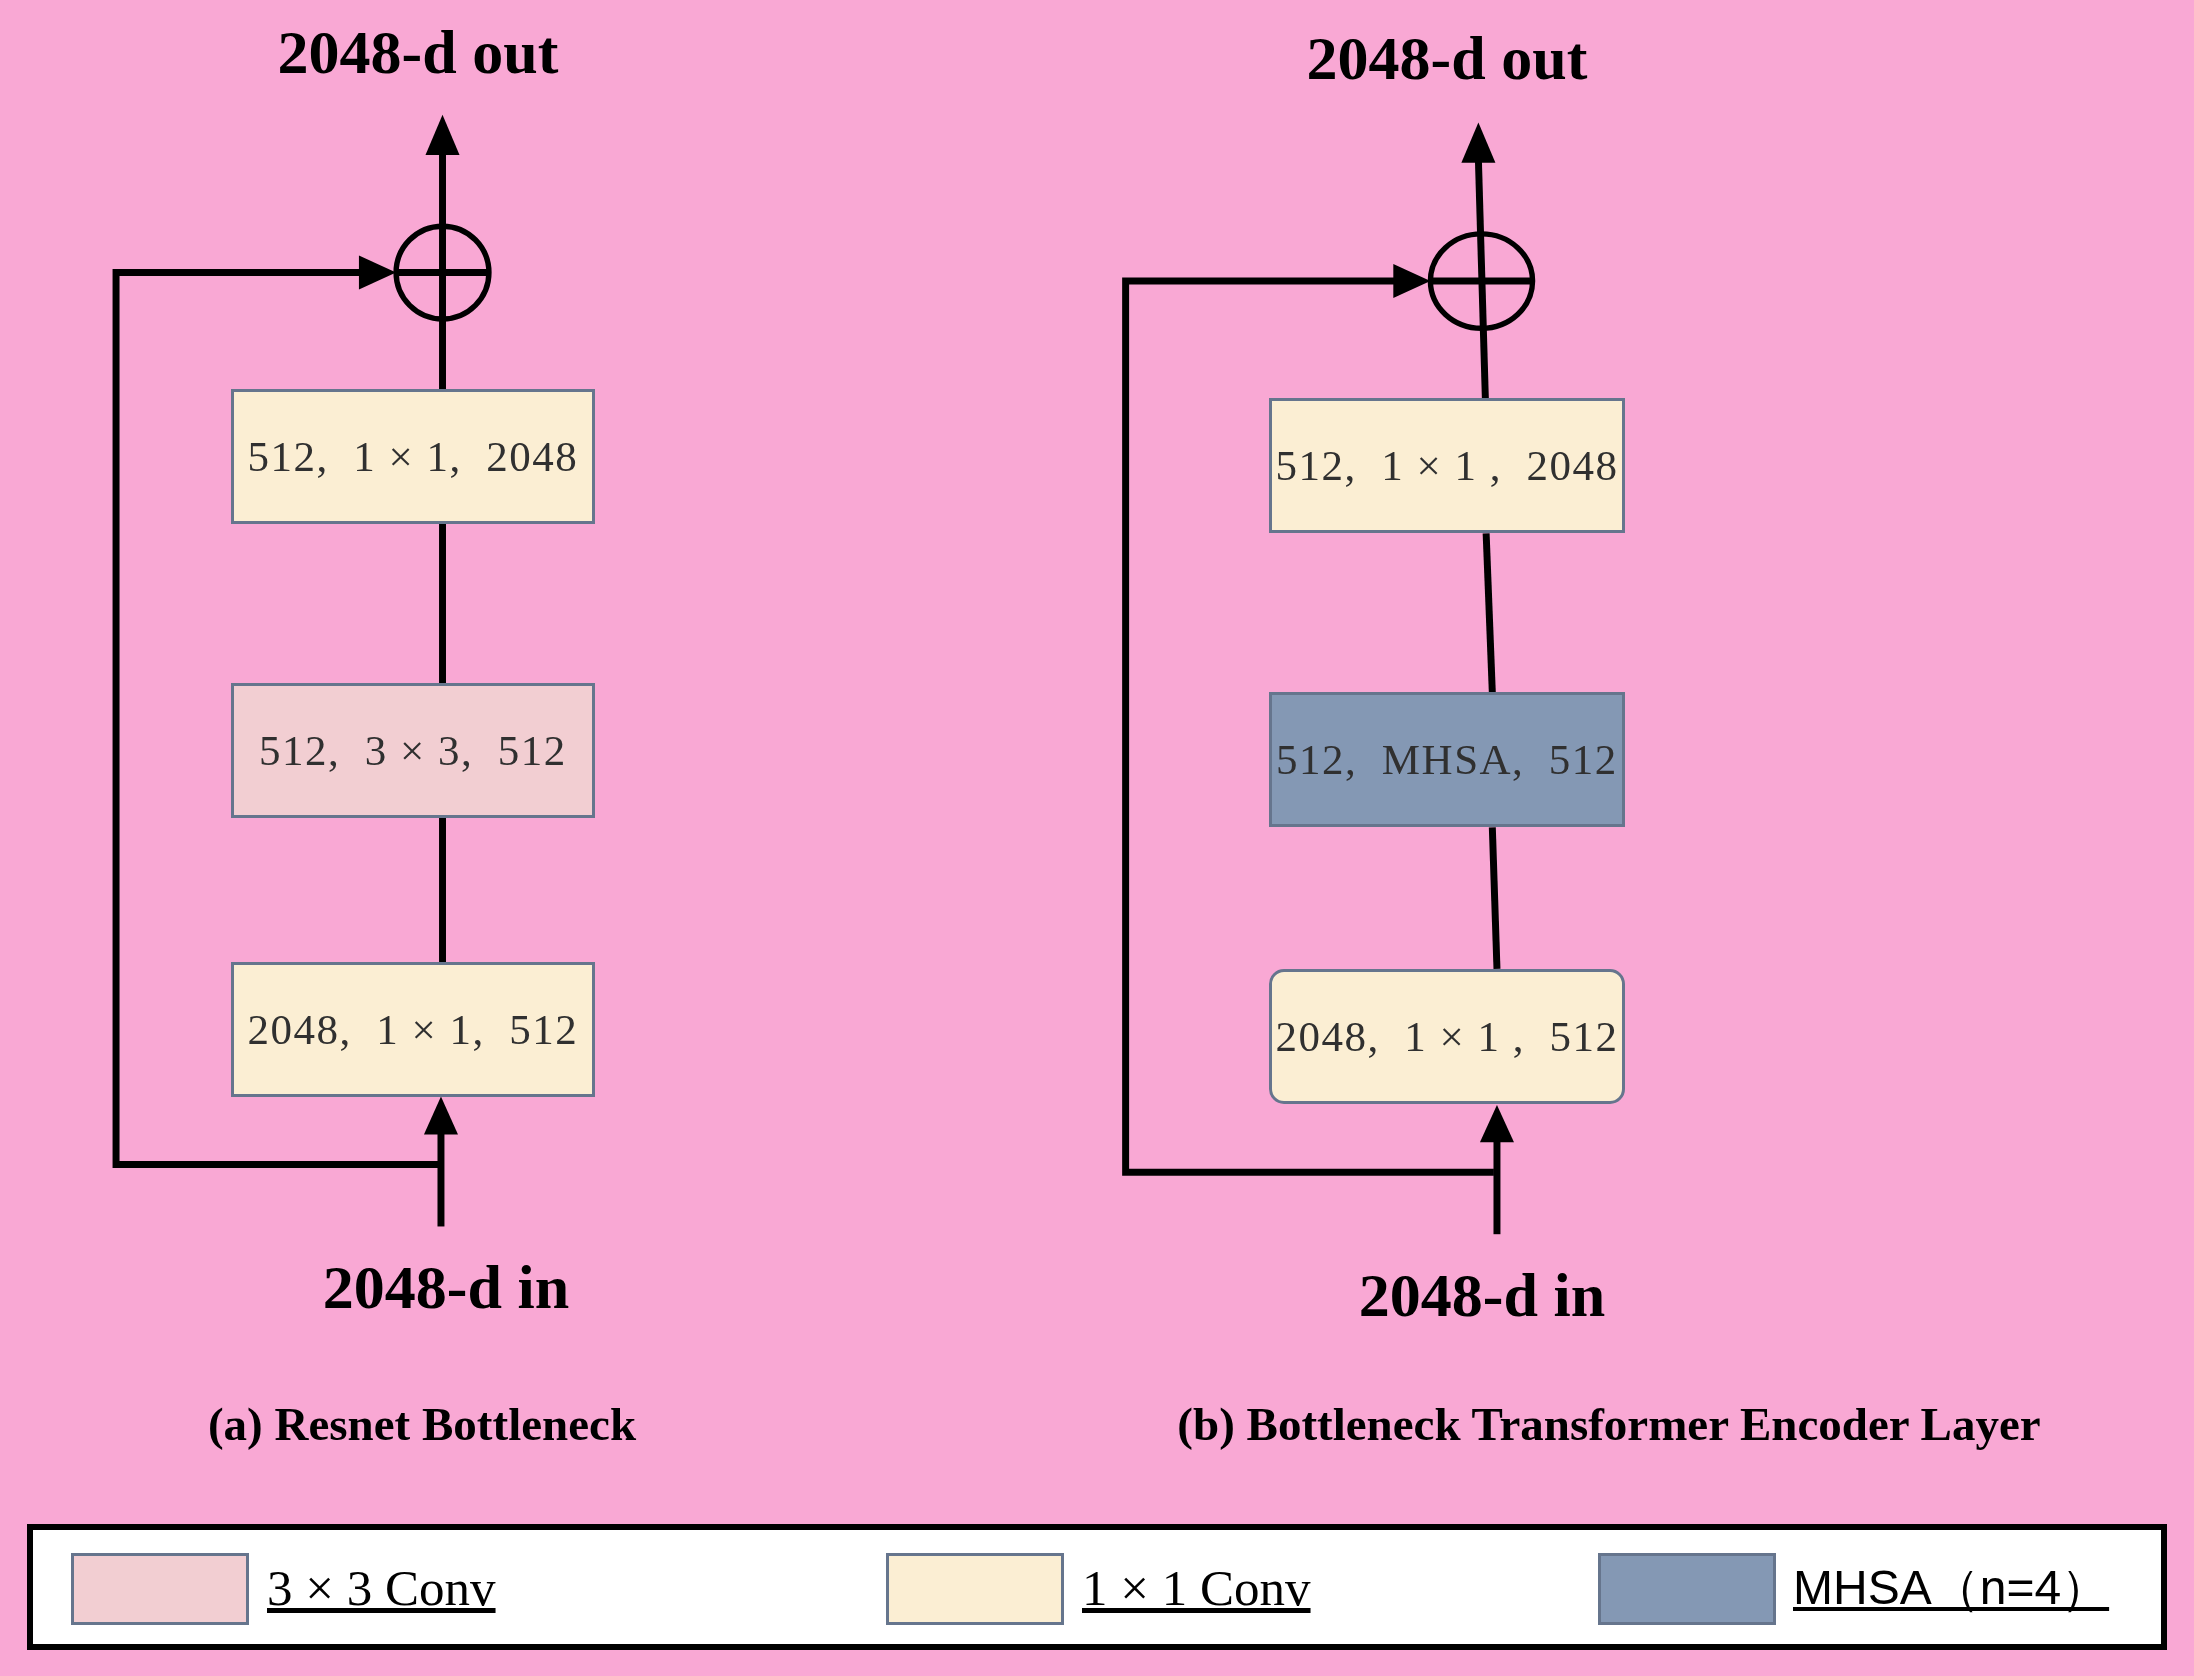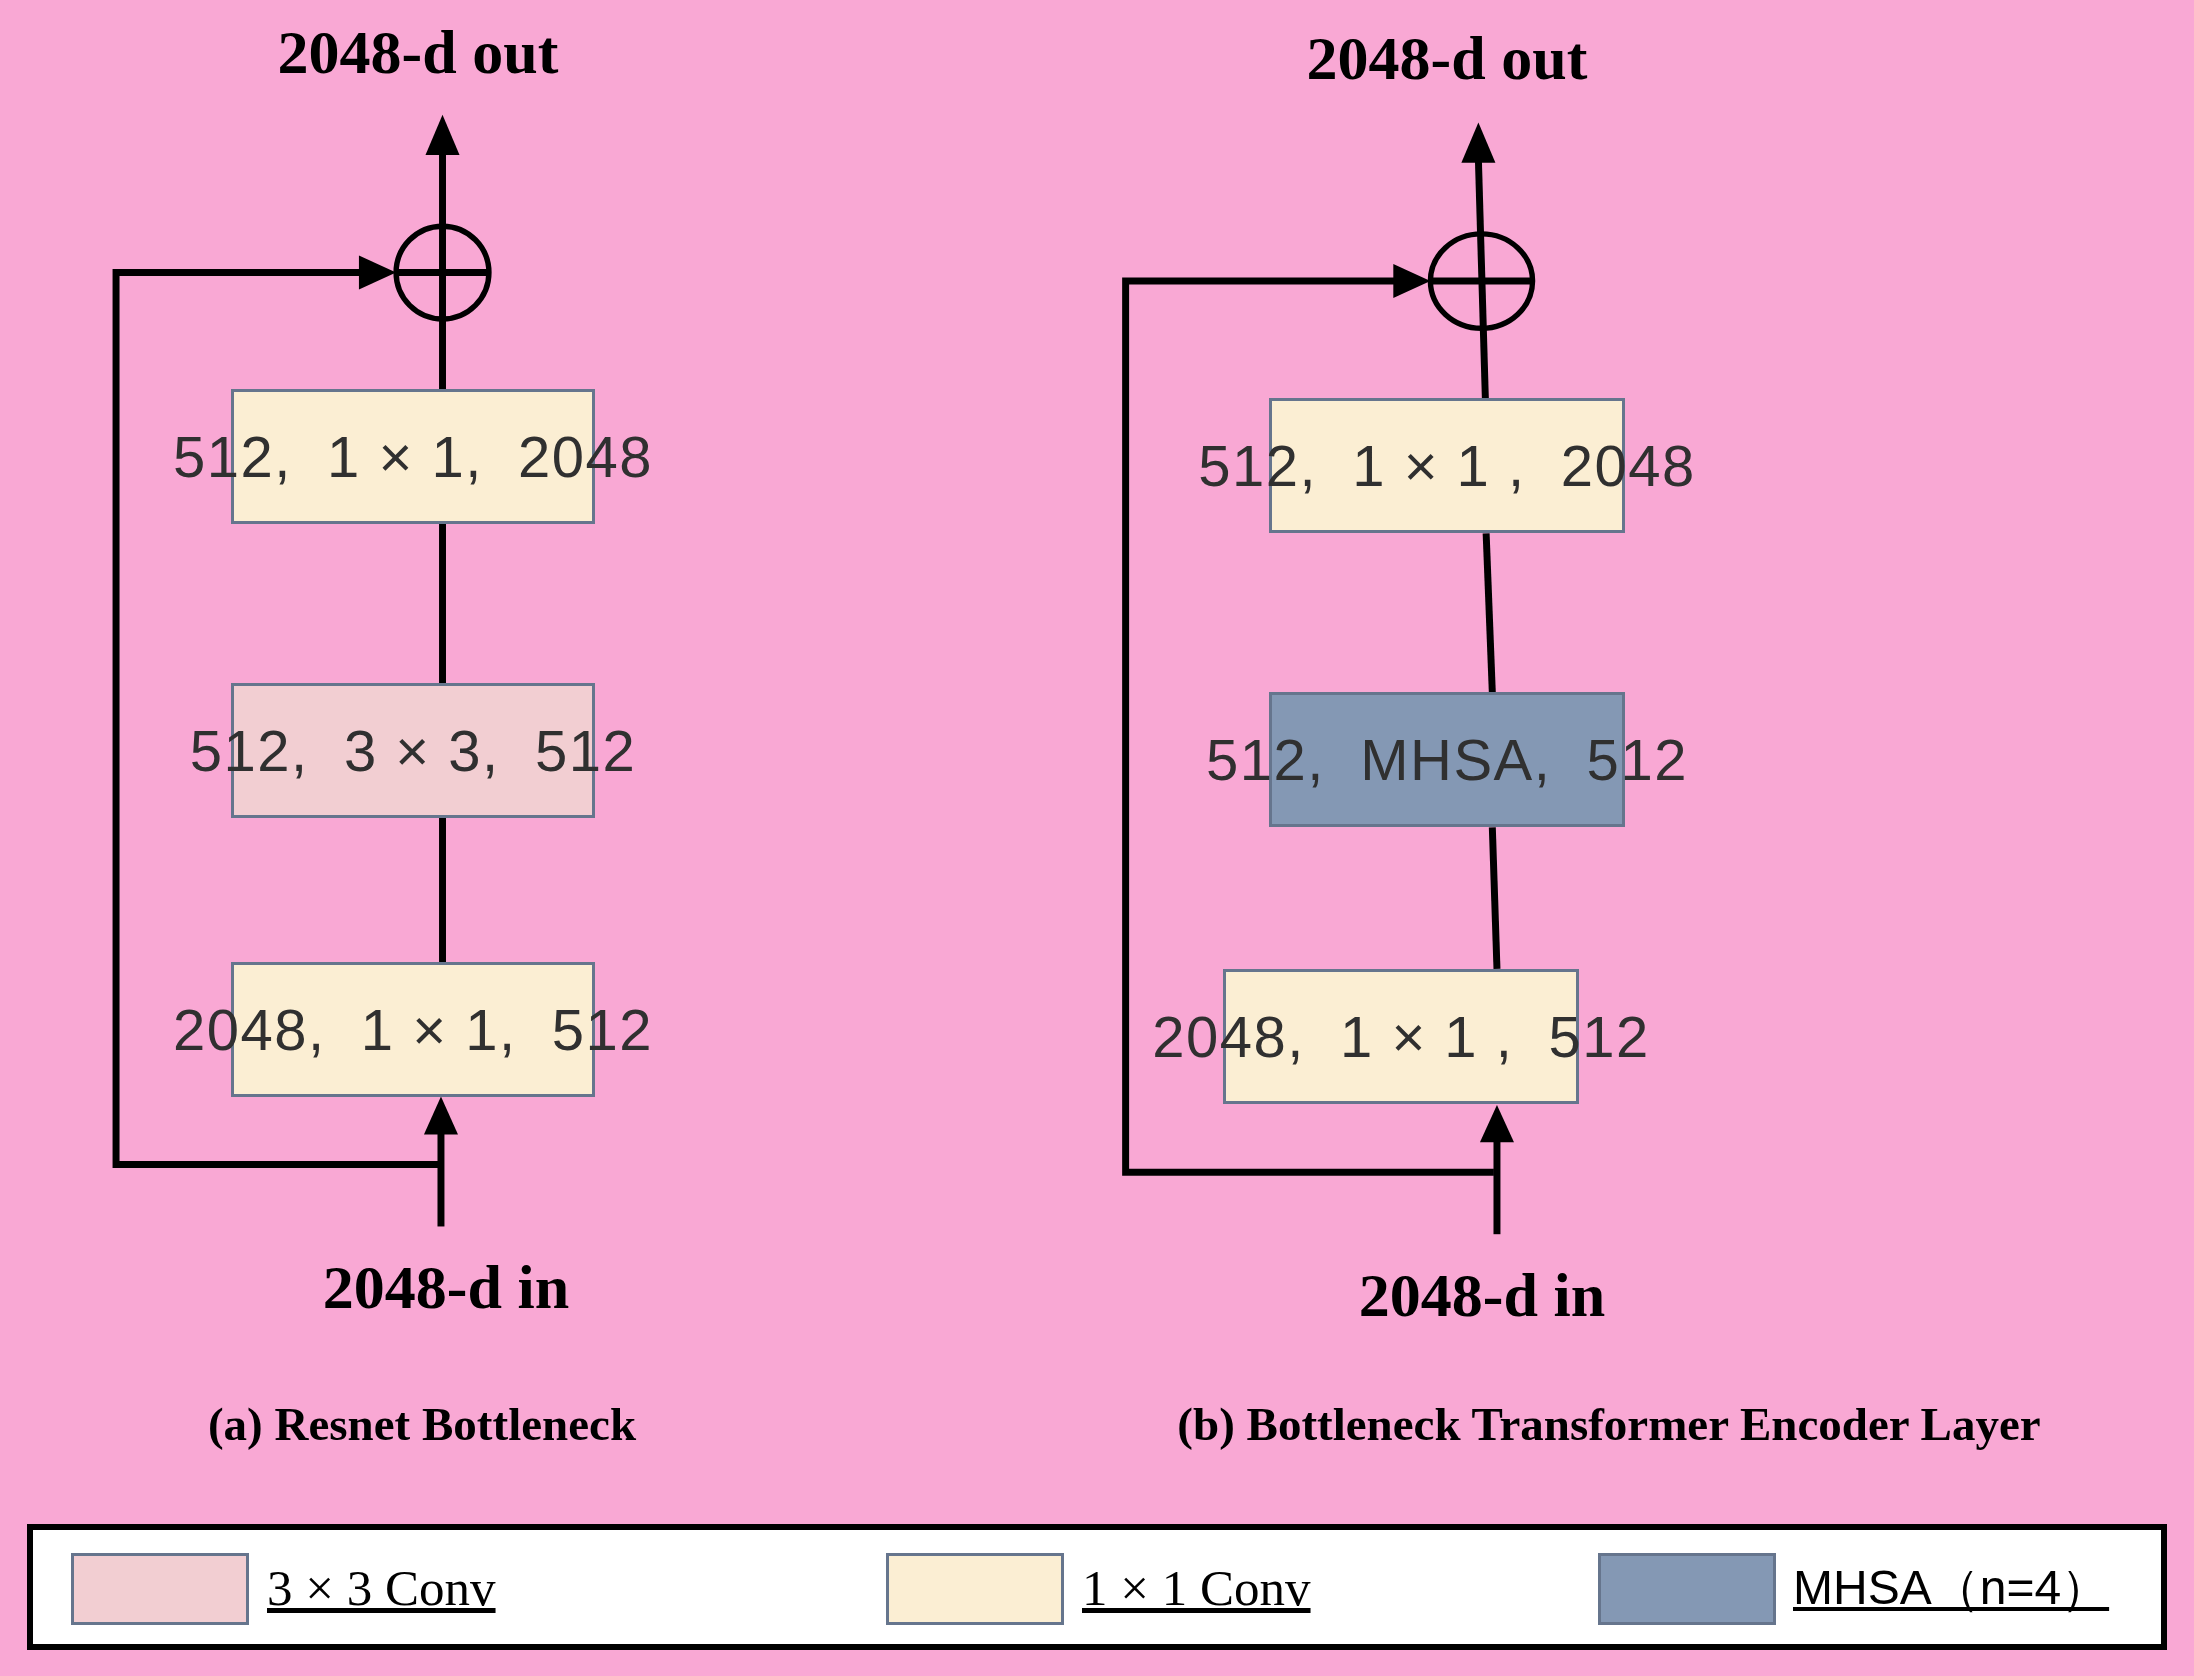--- a/index.html
+++ b/index.html
@@ -15,22 +15,22 @@
   .node-box{
     position:absolute;
     width:364px;height:135px;
     border:3.1px solid #66758D;
     box-sizing:border-box;
     display:flex;align-items:center;justify-content:center;
     z-index:2;
   }
   .node-box.b{width:356px;}
   .node-label{
-    font-family:Liberation Sans, sans-serif;
-    font-size:58px;color:#303030;
+    font-family:Liberation Serif, serif;
+    font-size:43px;color:#303030;
     white-space:pre;
     letter-spacing:1.5px;
   }
   .flow-label{
     position:absolute;
     transform:translateX(-50%);
     font-weight:bold;font-size:62px;color:#000;
     white-space:pre;z-index:3;
   }
   .caption{
@@ -123,21 +123,21 @@
   <div class="flow-label" style="left:1447px;top:23px;">2048-d out</div>
 
   <div class="node-box b" style="left: 1269px; top: 398px; background-color: rgb(251, 238, 211);">
     <span class="node-label">512,  1 × 1 ,  2048</span>
   </div>
 
   <div class="node-box b" style="left: 1269px; top: 692px; background-color: rgb(132, 152, 180);">
     <span class="node-label">512,  MHSA,  512</span>
   </div>
 
-  <div class="node-box b" style="left: 1223px; top: 969px; background-color: rgb(251, 238, 211);">
+  <div class="node-box b" style="left: 1269px; top: 969px; background-color: rgb(251, 238, 211); border-radius: 15px;">
     <span class="node-label">2048,  1 × 1 ,  512</span>
   </div>
 
   <div class="flow-label" style="left:1482px;top:1260px;">2048-d in</div>
 
   <div class="caption" style="left:1609px;top:1397px;">(b) Bottleneck Transformer Encoder Layer</div>
 
   <div class="legend-frame"></div>
 
   <div class="legend-swatch" style="left: 71px; background-color: rgb(242, 206, 210);"></div>

